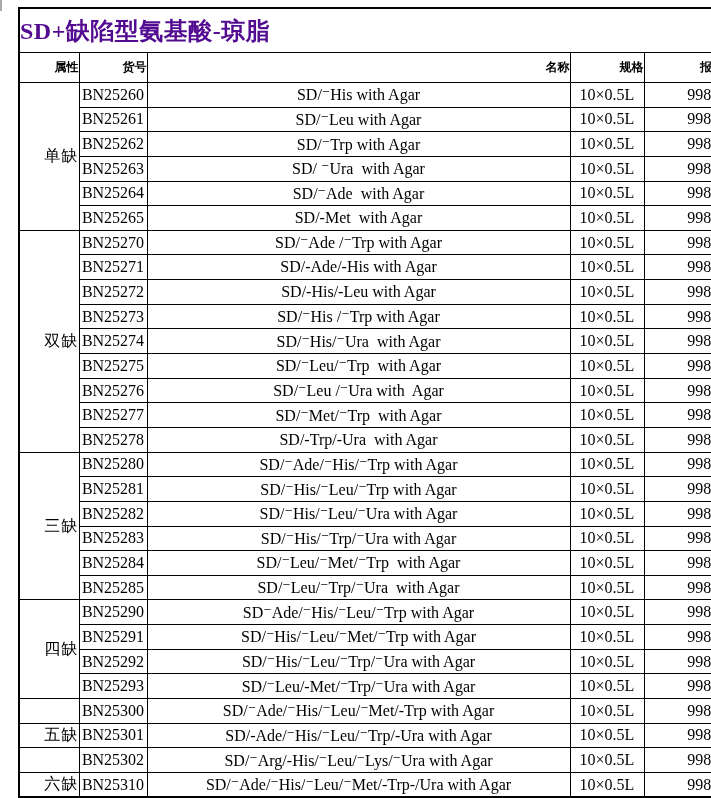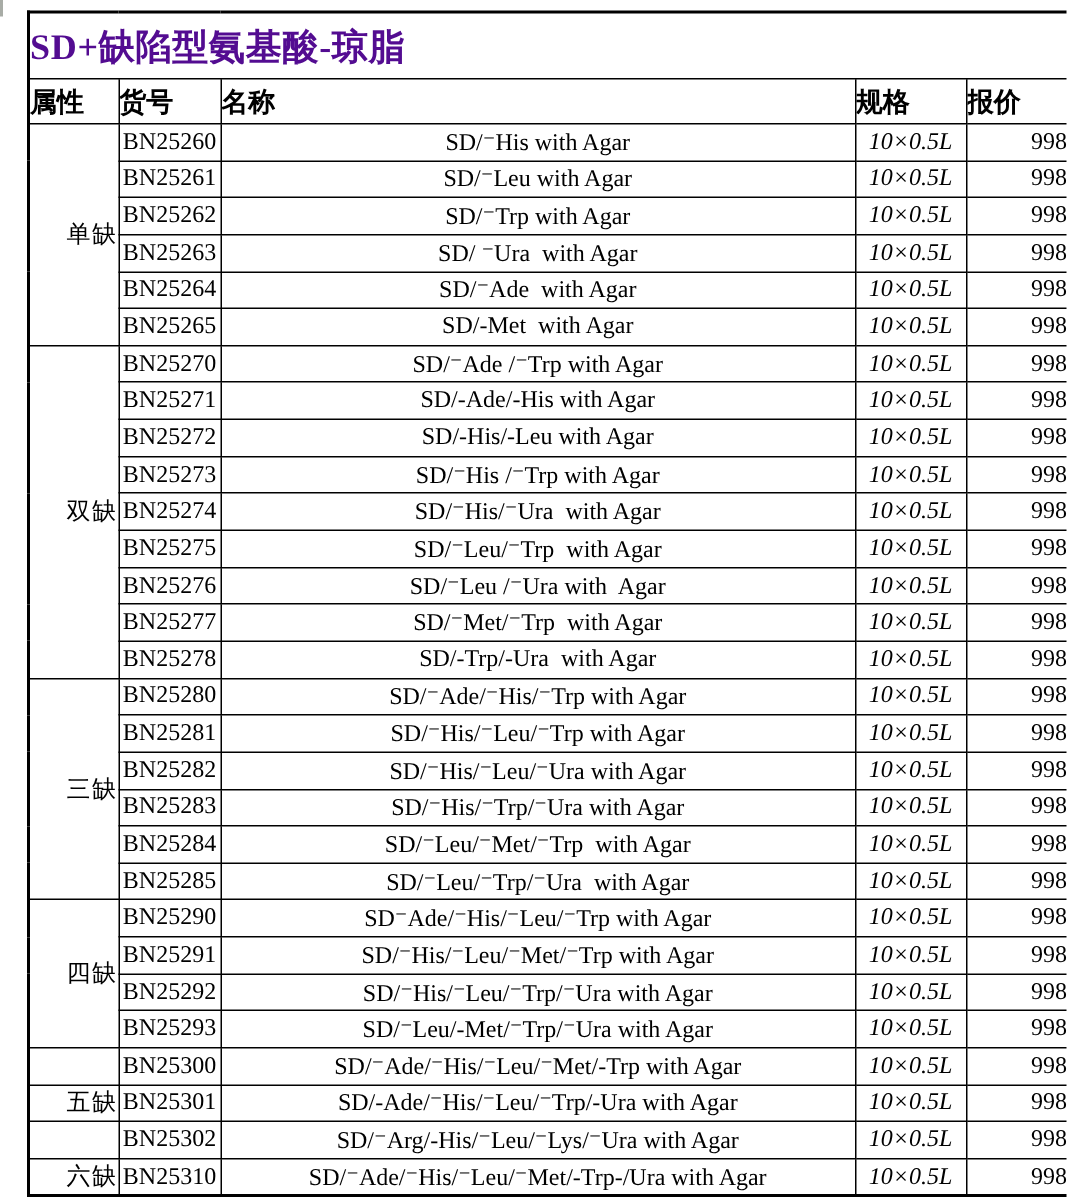--- a/index.html
+++ b/index.html
@@ -22,27 +22,27 @@
     padding:0;
     vertical-align:middle;
   }
   .title-cell{
     height:43px;
     font-size:24px;font-weight:bold;
     text-align:left;padding-left:5px;
     letter-spacing:0.5px;
   }
   .header-row th{
-    height:29px;font-size:18px;font-weight:bold;text-align:left;
+    height:29px;font-size:12px;font-weight:bold;text-align:right;
   }
   .price-table tr.data-row{height:24.65px;}
   .price-table tr.data-row td{font-size:16px;text-align:center;}
   td.attr{font-size:17px;text-align:center;letter-spacing:1px;padding-left:24px;}
   td.name{font-size:15px;}
-  td.spec{font-size:15px;font-style:italic;}
+  td.spec{font-size:15px;}
   td.price{font-size:16px;padding-left:30px;}
 </style>
 </head>
 <body>
 
 <div class="corner-mark"></div>
 
 <table class="price-table">
   <colgroup>
     <col style="width:60px">

